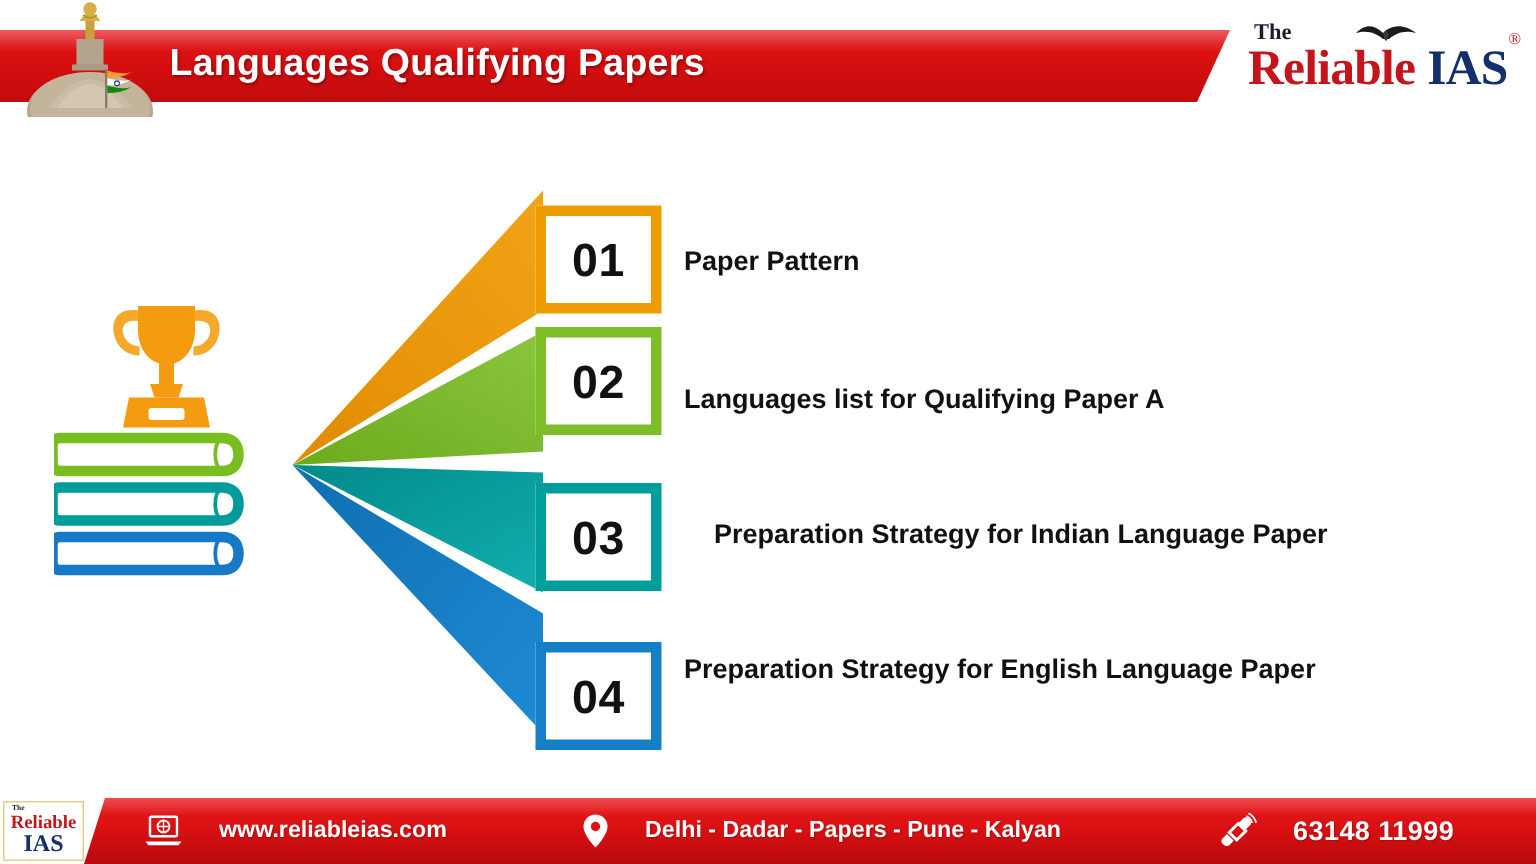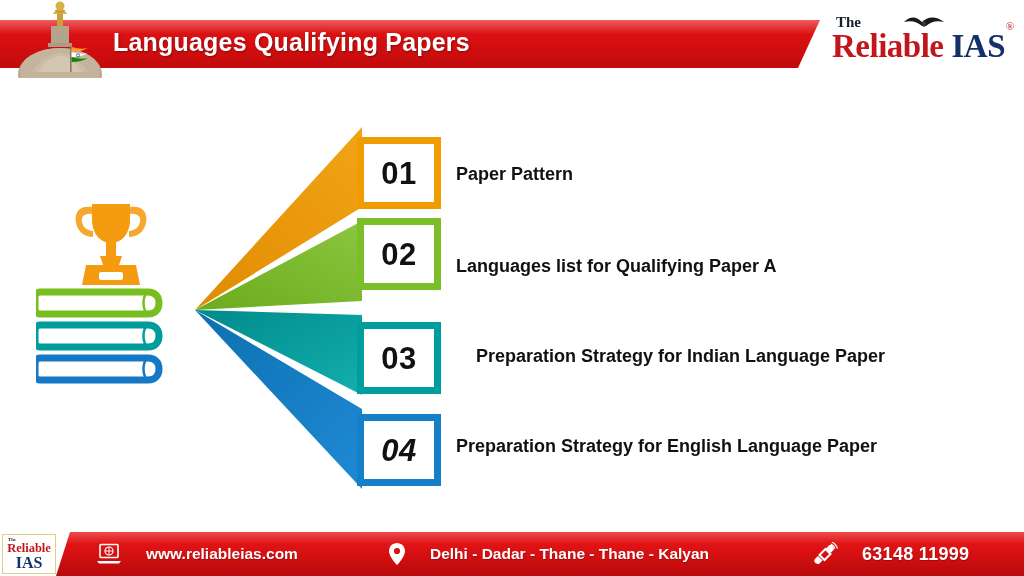--- a/index.html
+++ b/index.html
@@ -225,21 +225,21 @@
 
 <div class="numbox" id="box1" style="left: 357px; top: 137px; border-color: rgb(239, 156, 0);">
   <span>01</span>
 </div>
 <div class="numbox" id="box2" style="left: 357px; top: 218px; border-color: rgb(124, 190, 39);">
   <span>02</span>
 </div>
 <div class="numbox" id="box3" style="left: 357px; top: 322px; border-color: rgb(1, 156, 156);">
   <span>03</span>
 </div>
-<div class="numbox" id="box4" style="left: 357px; top: 414px; border-color: rgb(21, 128, 200); font-style: italic;">
+<div class="numbox" id="box4" style="left: 357px; top: 428px; border-color: rgb(21, 128, 200);">
   <span>04</span>
 </div>
 
 <div class="rowlabel" style="top:165px;">Paper Pattern</div>
 <div class="rowlabel" style="top:257px;">Languages list for Qualifying Paper A</div>
 <div class="rowlabel" style="top:347px;margin-left:20px;">Preparation Strategy for Indian Language Paper</div>
 <div class="rowlabel" style="top:437px;">Preparation Strategy for English Language Paper</div>
 
 <div id="footer">
   <div class="ftr-bar"></div>
@@ -259,21 +259,21 @@
       <path d="M1 18 h24 l-2 2.5 h-20 z" fill="#ffffff"></path>
     </svg>
     <span>www.reliableias.com</span>
   </div>
 
   <div class="ftr-item" style="left:388px;">
     <svg class="fi" width="18" height="24" viewBox="0 0 18 24">
       <path d="M9 1 C4.6 1 1 4.6 1 9 C1 15 9 23 9 23 C9 23 17 15 17 9 C17 4.6 13.4 1 9 1 Z" fill="#ffffff"></path>
       <circle cx="9" cy="9" r="3.1" fill="#dc1113"></circle>
     </svg>
-    <span>Delhi - Dadar - Thane - Thane - Kalyan</span>
+    <span>Delhi - Dadar - Papers - Pune - Kalyan</span>
   </div>
 
   <div class="ftr-item" style="left:812px;">
     <svg class="fi" width="26" height="24" viewBox="0 0 26 24">
       <path d="M3 20.5 C2 19.5 2 18 3 17 L6 14 L10.5 18.5 L7.5 21.5 C6.5 22.5 4.5 22 3 20.5 Z" fill="#ffffff"></path>
       <path d="M7.5 13 L13.5 7 L18.5 12 L12.5 18 Z" fill="none" stroke="#ffffff" stroke-width="2"></path>
       <path d="M14 6.5 L17 3.5 C18 2.5 19.5 2.5 20.5 3.5 C22 5 22.5 7 21.5 8 L18.5 11 Z" fill="#ffffff"></path>
       <path d="M19 2 q3 1.5 3.8 4.6" fill="none" stroke="#ffffff" stroke-width="1.2"></path>
       <path d="M20.2 0.2 q4.2 2 5.2 6.4" fill="none" stroke="#ffffff" stroke-width="1.2"></path>
     </svg>

